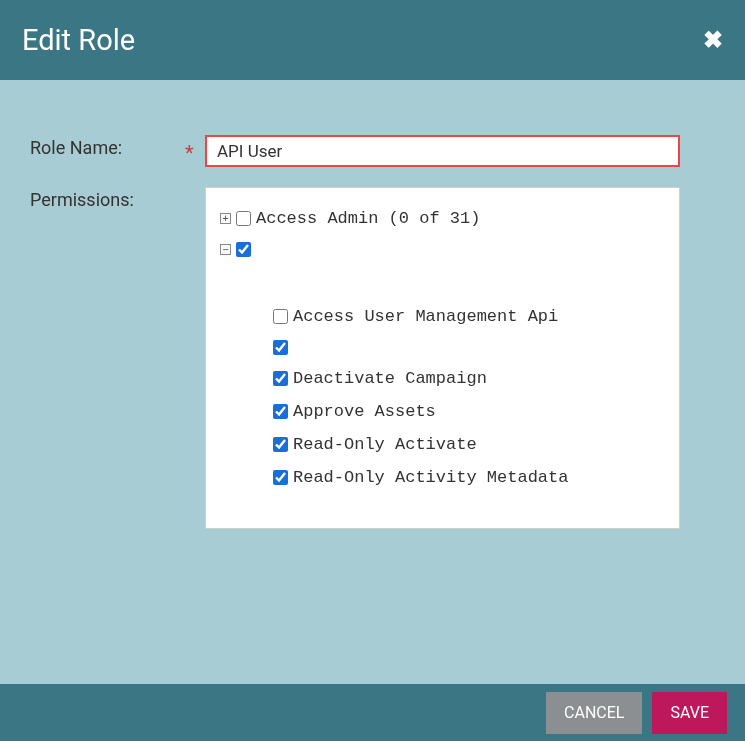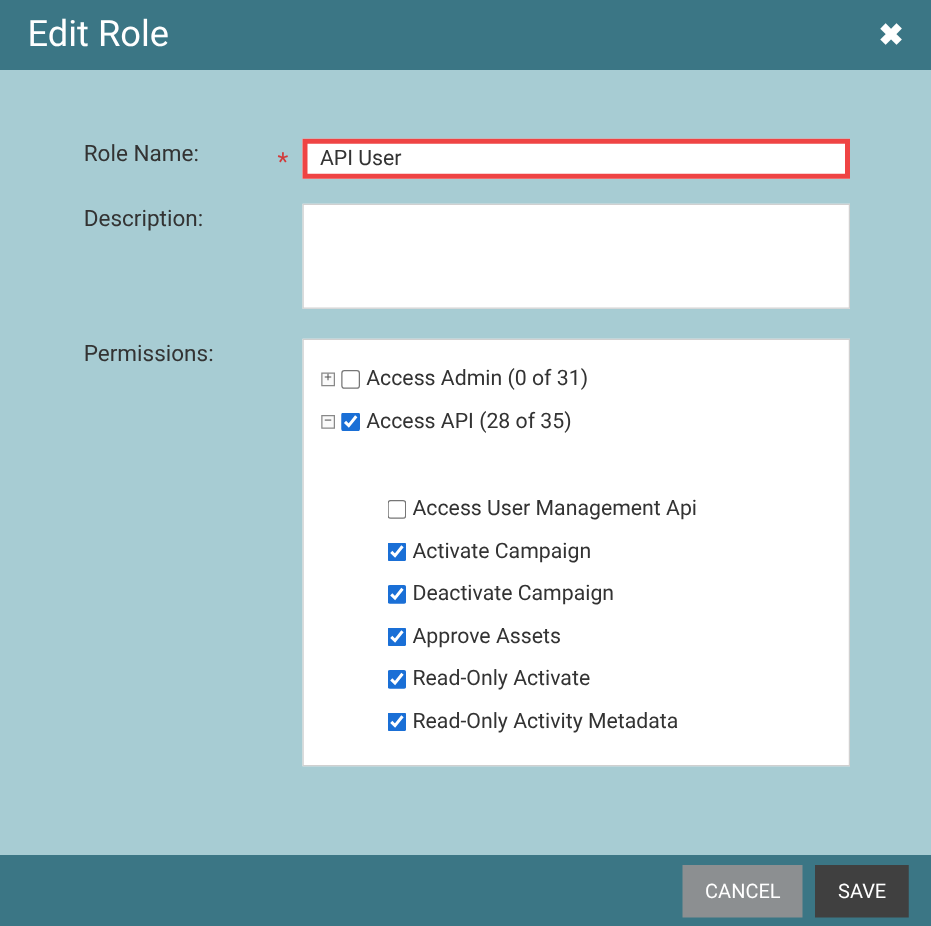--- a/index.html
+++ b/index.html
@@ -21,35 +21,35 @@
       flex-direction: column;
       background: #a7ccd3;
     }
     .modal-header {
       background: #3b7685;
       color: #fff;
       padding: 14px 22px;
       display: flex;
       align-items: center;
       justify-content: space-between;
-      height: 56px;
+      height: 80px;
     }
     .modal-title {
       font-size: 29px;
       font-weight: 400;
     }
     .close-icon {
       font-size: 24px;
       font-weight: bold;
       cursor: pointer;
       line-height: 1;
     }
     .modal-body {
       flex: 1;
-      padding: 55px 65px 30px 67px;
+      padding: 55px 65px 30px 30px;
       display: flex;
       flex-direction: column;
       gap: 20px;
     }
     .form-row {
       display: flex;
       align-items: flex-start;
     }
     .form-label {
       width: 155px;
@@ -66,21 +66,21 @@
     }
     .spacer-asterisk {
       width: 20px;
     }
     .form-control-wrap {
       flex: 1;
     }
     .text-input {
       width: 100%;
       height: 32px;
-      border: 4px solid #ef4444;
+      border: 2px solid #ef4444;
       padding: 4px 10px;
       font-size: 17px;
       font-family: inherit;
       color: #333;
       background: #fff;
     }
     .textarea-input {
       width: 100%;
       height: 84px;
       border: 1px solid #d0d0d0;
@@ -124,20 +124,21 @@
     }
     .tree-checkbox {
       width: 15px;
       height: 15px;
       accent-color: #1a6fd6;
       cursor: pointer;
       flex-shrink: 0;
     }
     .tree-label {
       white-space: nowrap;
+      font-family: Liberation Mono, monospace;
     }
     .tree-children {
       padding-left: 37px;
       margin-top: 36px;
     }
     .tree-toggle-spacer {
       width: 11px;
       flex-shrink: 0;
       display: inline-block;
     }
@@ -156,21 +157,21 @@
       padding: 0 18px;
       font-size: 16px;
       font-family: inherit;
       cursor: pointer;
       color: #fff;
     }
     .btn-cancel {
       background: #8c8f91;
     }
     .btn-save {
-      background: #404040;
+      background: #be185d;
     }
     
     .permissions-panel::-webkit-scrollbar {
       width: 16px;
     }
     .permissions-panel::-webkit-scrollbar-track {
       background: #f1f1f1;
     }
     .permissions-panel::-webkit-scrollbar-thumb {
       background: #c4c4c4;
@@ -191,56 +192,47 @@
   <div class="modal-body">
 
     <div class="form-row">
       <div class="form-label">Role Name:</div>
       <div class="required-asterisk">*</div>
       <div class="form-control-wrap">
         <input type="text" class="text-input" value="API User" style="">
       </div>
     </div>
 
-    <div class="form-row">
-      <div class="form-label">Description:</div>
-      <div class="spacer-asterisk"></div>
-      <div class="form-control-wrap">
-        <textarea class="textarea-input" style=""></textarea>
-      </div>
-    </div>
 
     <div class="form-row">
       <div class="form-label">Permissions:</div>
       <div class="spacer-asterisk"></div>
       <div class="form-control-wrap">
         <div class="permissions-panel">
 
           <div class="tree-node">
             <span class="tree-toggle">+</span>
             <input type="checkbox" class="tree-checkbox" style="">
             <span class="tree-label">Access Admin (0 of 31)</span>
           </div>
 
           <div class="tree-node">
             <span class="tree-toggle">−</span>
             <input type="checkbox" class="tree-checkbox" checked="" style="">
-            <span class="tree-label">Access API (28 of 35)</span>
           </div>
 
           <div class="tree-children">
             <div class="tree-node">
               <span class="tree-toggle-spacer"></span>
               <input type="checkbox" class="tree-checkbox" style="">
               <span class="tree-label">Access User Management Api</span>
             </div>
             <div class="tree-node">
               <span class="tree-toggle-spacer"></span>
               <input type="checkbox" class="tree-checkbox" checked="" style="">
-              <span class="tree-label">Activate Campaign</span>
             </div>
             <div class="tree-node">
               <span class="tree-toggle-spacer"></span>
               <input type="checkbox" class="tree-checkbox" checked="" style="">
               <span class="tree-label">Deactivate Campaign</span>
             </div>
             <div class="tree-node">
               <span class="tree-toggle-spacer"></span>
               <input type="checkbox" class="tree-checkbox" checked="" style="">
               <span class="tree-label">Approve Assets</span>

